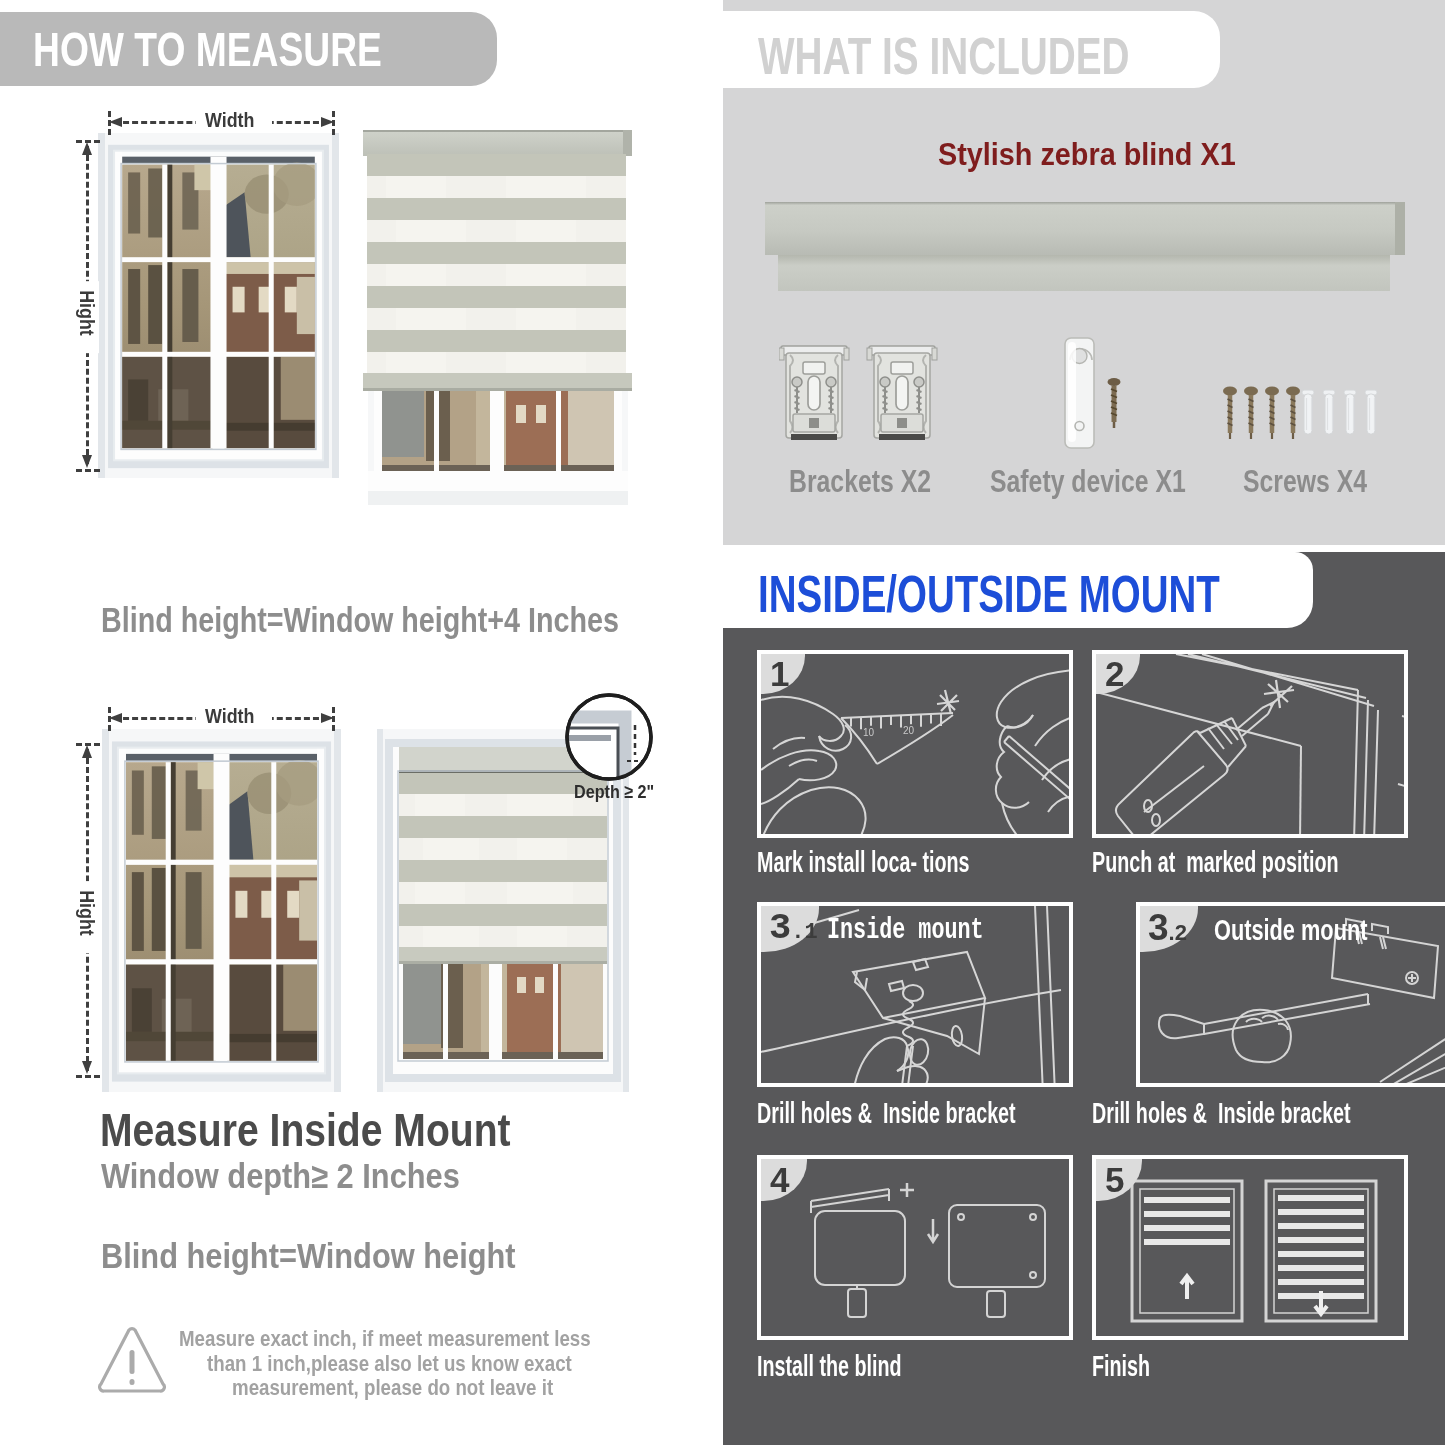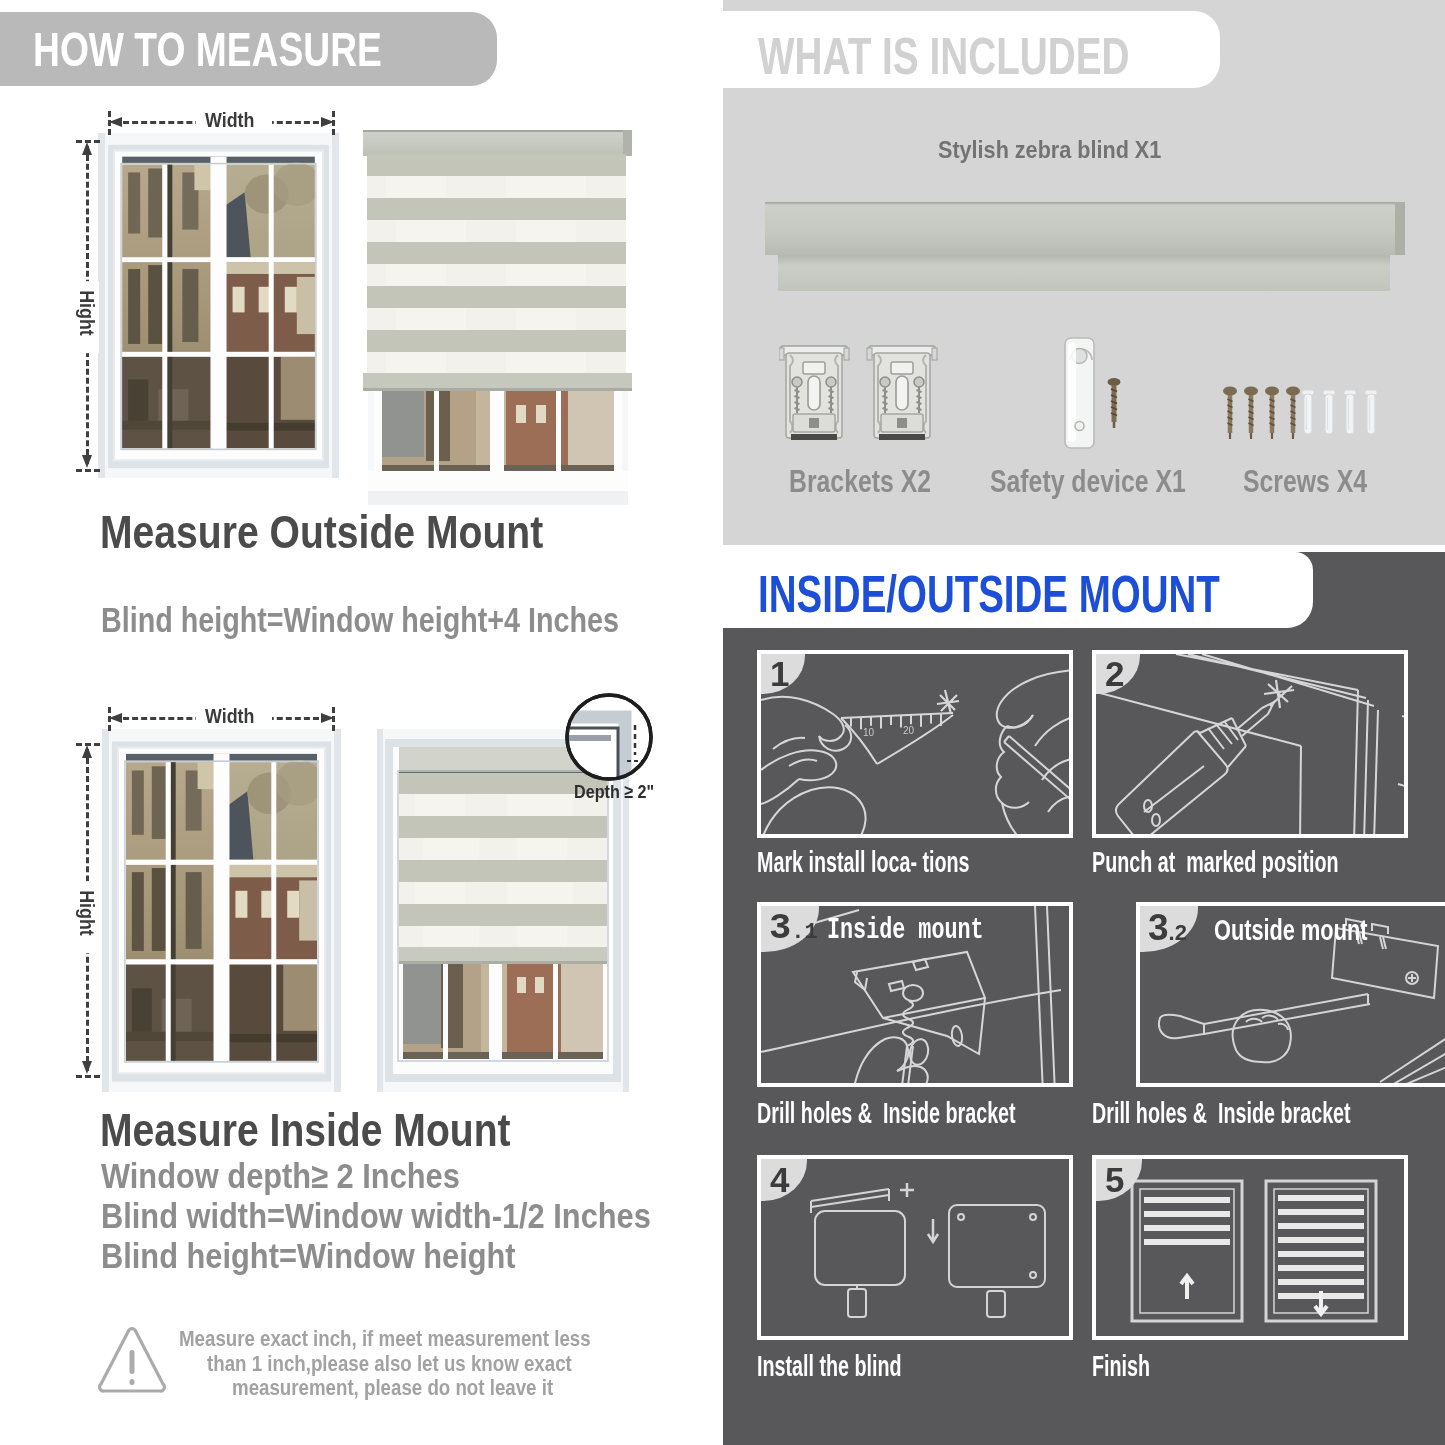--- a/index.html
+++ b/index.html
@@ -151,21 +151,20 @@
       </g>
       <g fill="#fdfdfd">
         <rect x="134" y="276" width="14" height="80"></rect>
         <rect x="78" y="276" width="5" height="80"></rect>
         <rect x="200" y="276" width="5" height="80"></rect>
       </g>
       <rect x="12" y="356" width="260" height="20" fill="#fdfdfd"></rect>
       <rect x="12" y="376" width="260" height="14" fill="#eff1f2"></rect>
     </svg>
   </div>
-  <div class="abs" style="left:100px;top:505px;font-size:46px;font-weight:bold;color:#4b4b4b;"><span class="cond" style="transform:scaleX(0.85);">Measure Outside Mount</span></div>
   <div class="abs" style="left:101px;top:600px;font-size:35px;font-weight:bold;color:#8d8d8d;"><span class="cond" style="transform:scaleX(0.82);">Blind height=Window height+4 Inches</span></div>
 
   <div class="abs" style="left:102px;top:729px;width:239px;height:363px;">
     <svg width="239" height="363" viewBox="0 0 240 350" preserveAspectRatio="none">
       <defs>
         <linearGradient id="lg2a" x1="0" y1="0" x2="0" y2="1">
           <stop offset="0" stop-color="#b7a88d"></stop>
             <stop offset="0.5" stop-color="#a59678"></stop>
             <stop offset="1" stop-color="#8d7f66"></stop>
         </linearGradient>
@@ -304,40 +303,39 @@
         <path d="M6,47 L48,47" stroke="#9aa0a8" stroke-width="6"></path>
         <path d="M72,34 L72,64" stroke="#333" stroke-width="2.5" stroke-dasharray="5,4"></path>
         <path d="M64,70 L80,70" stroke="#333" stroke-width="2" stroke-dasharray="4,3"></path>
       </g>
       <circle cx="46" cy="46" r="42" fill="none" stroke="#1e1e1e" stroke-width="3.5"></circle>
     </svg>
   </div>
   <div class="abs" style="left:574px;top:781px;font-size:19px;font-weight:bold;color:#2e2e2e;"><span class="cond" style="transform:scaleX(0.85);">Depth ≥ 2"</span></div>
   <div class="abs" style="left:100px;top:1103px;font-size:46px;font-weight:bold;color:#4b4b4b;"><span class="cond" style="transform:scaleX(0.85);">Measure Inside Mount</span></div>
   <div class="abs" style="left:101px;top:1156px;font-size:35px;font-weight:bold;color:#8d8d8d;"><span class="cond" style="transform:scaleX(0.88);">Window depth≥ 2 Inches</span></div>
-  <div class="abs" style="left:101px;top:1196px;font-size:35px;font-weight:bold;color:#8d8d8d;"><span class="cond" style="transform:scaleX(0.88);">Blind width=Window width-1/2 Inches</span></div>
   <div class="abs" style="left:101px;top:1236px;font-size:35px;font-weight:bold;color:#8d8d8d;"><span class="cond" style="transform:scaleX(0.88);">Blind height=Window height</span></div>
 
   <div class="abs" style="left:97px;top:1324px;width:70px;height:70px;">
     <svg width="70" height="70" viewBox="0 0 70 70">
       <path d="M32,6 a4,4 0 0 1 6,0 L66,60 a4,4 0 0 1 -3,7 L7,67 a4,4 0 0 1 -3,-7 Z" fill="none" stroke="#ababab" stroke-width="3.2"></path>
       <rect x="32.5" y="26" width="5" height="24" rx="2.5" fill="#ababab"></rect>
       <rect x="32.5" y="55" width="5" height="6" rx="2.5" fill="#ababab"></rect>
     </svg>
   </div>
   <div class="abs" style="left:179px;top:1327px;font-size:22px;font-weight:bold;color:#a2a2a2;line-height:24.6px;text-align:center;">
     <span class="cond" style="transform:scaleX(0.85);">Measure exact inch, if meet measurement less</span><br>
     <span class="cond" style="transform:scaleX(0.85);">than 1 inch,please also let us know exact</span><br>
     <span class="cond" style="transform:scaleX(0.85);">measurement, please do not leave it</span>
   </div>
 
   <div class="abs" style="left:723px;top:0;width:722px;height:545px;background:#d5d5d6;"></div>
   <div class="abs" style="left:723px;top:11px;width:497px;height:77px;background:#fff;border-radius:0 26px 26px 0;"></div>
   <div class="abs" style="left:758px;top:11px;height:77px;line-height:77px;font-size:52px;font-weight:bold;color:#d1d1d1;margin-top:7px;"><span class="cond" style="transform:scaleX(0.745);">WHAT IS INCLUDED</span></div>
-  <div class="abs" style="left:938px;top:136px;font-size:24px;font-weight:bold;color:#737373;"><span class="cond" style="transform:scaleX(0.90);">Stylish zebra blind X1</span></div>
+  <div class="abs" style="left:938px;top:136px;font-size:32px;font-weight:bold;color:#7f1d1d;"><span class="cond" style="transform:scaleX(0.90);">Stylish zebra blind X1</span></div>
 
   <div class="abs" style="left:765px;top:202px;width:640px;height:53px;background:linear-gradient(#9ea19a 0%,#cdd0c9 6%,#c6c9c2 55%,#b8bbb4 100%);"></div>
   <div class="abs" style="left:1395px;top:202px;width:10px;height:53px;background:#adb0a7;"></div>
   <div class="abs" style="left:778px;top:255px;width:612px;height:36px;background:linear-gradient(#b4b7ae 0%,#cbcec7 30%,#c2c5be 100%);"></div>
 
   <div class="abs" style="left:779px;top:340px;width:162px;height:106px;">
     <svg width="160" height="106" viewBox="0 0 160 106">
       <g id="brk">
         <rect x="2" y="6" width="66" height="9" rx="2" fill="#eceded" stroke="#a0a19d" stroke-width="1.5"></rect>
         <rect x="0" y="8" width="5" height="12" fill="#d8d9d5" stroke="#a0a19d" stroke-width="1"></rect>

